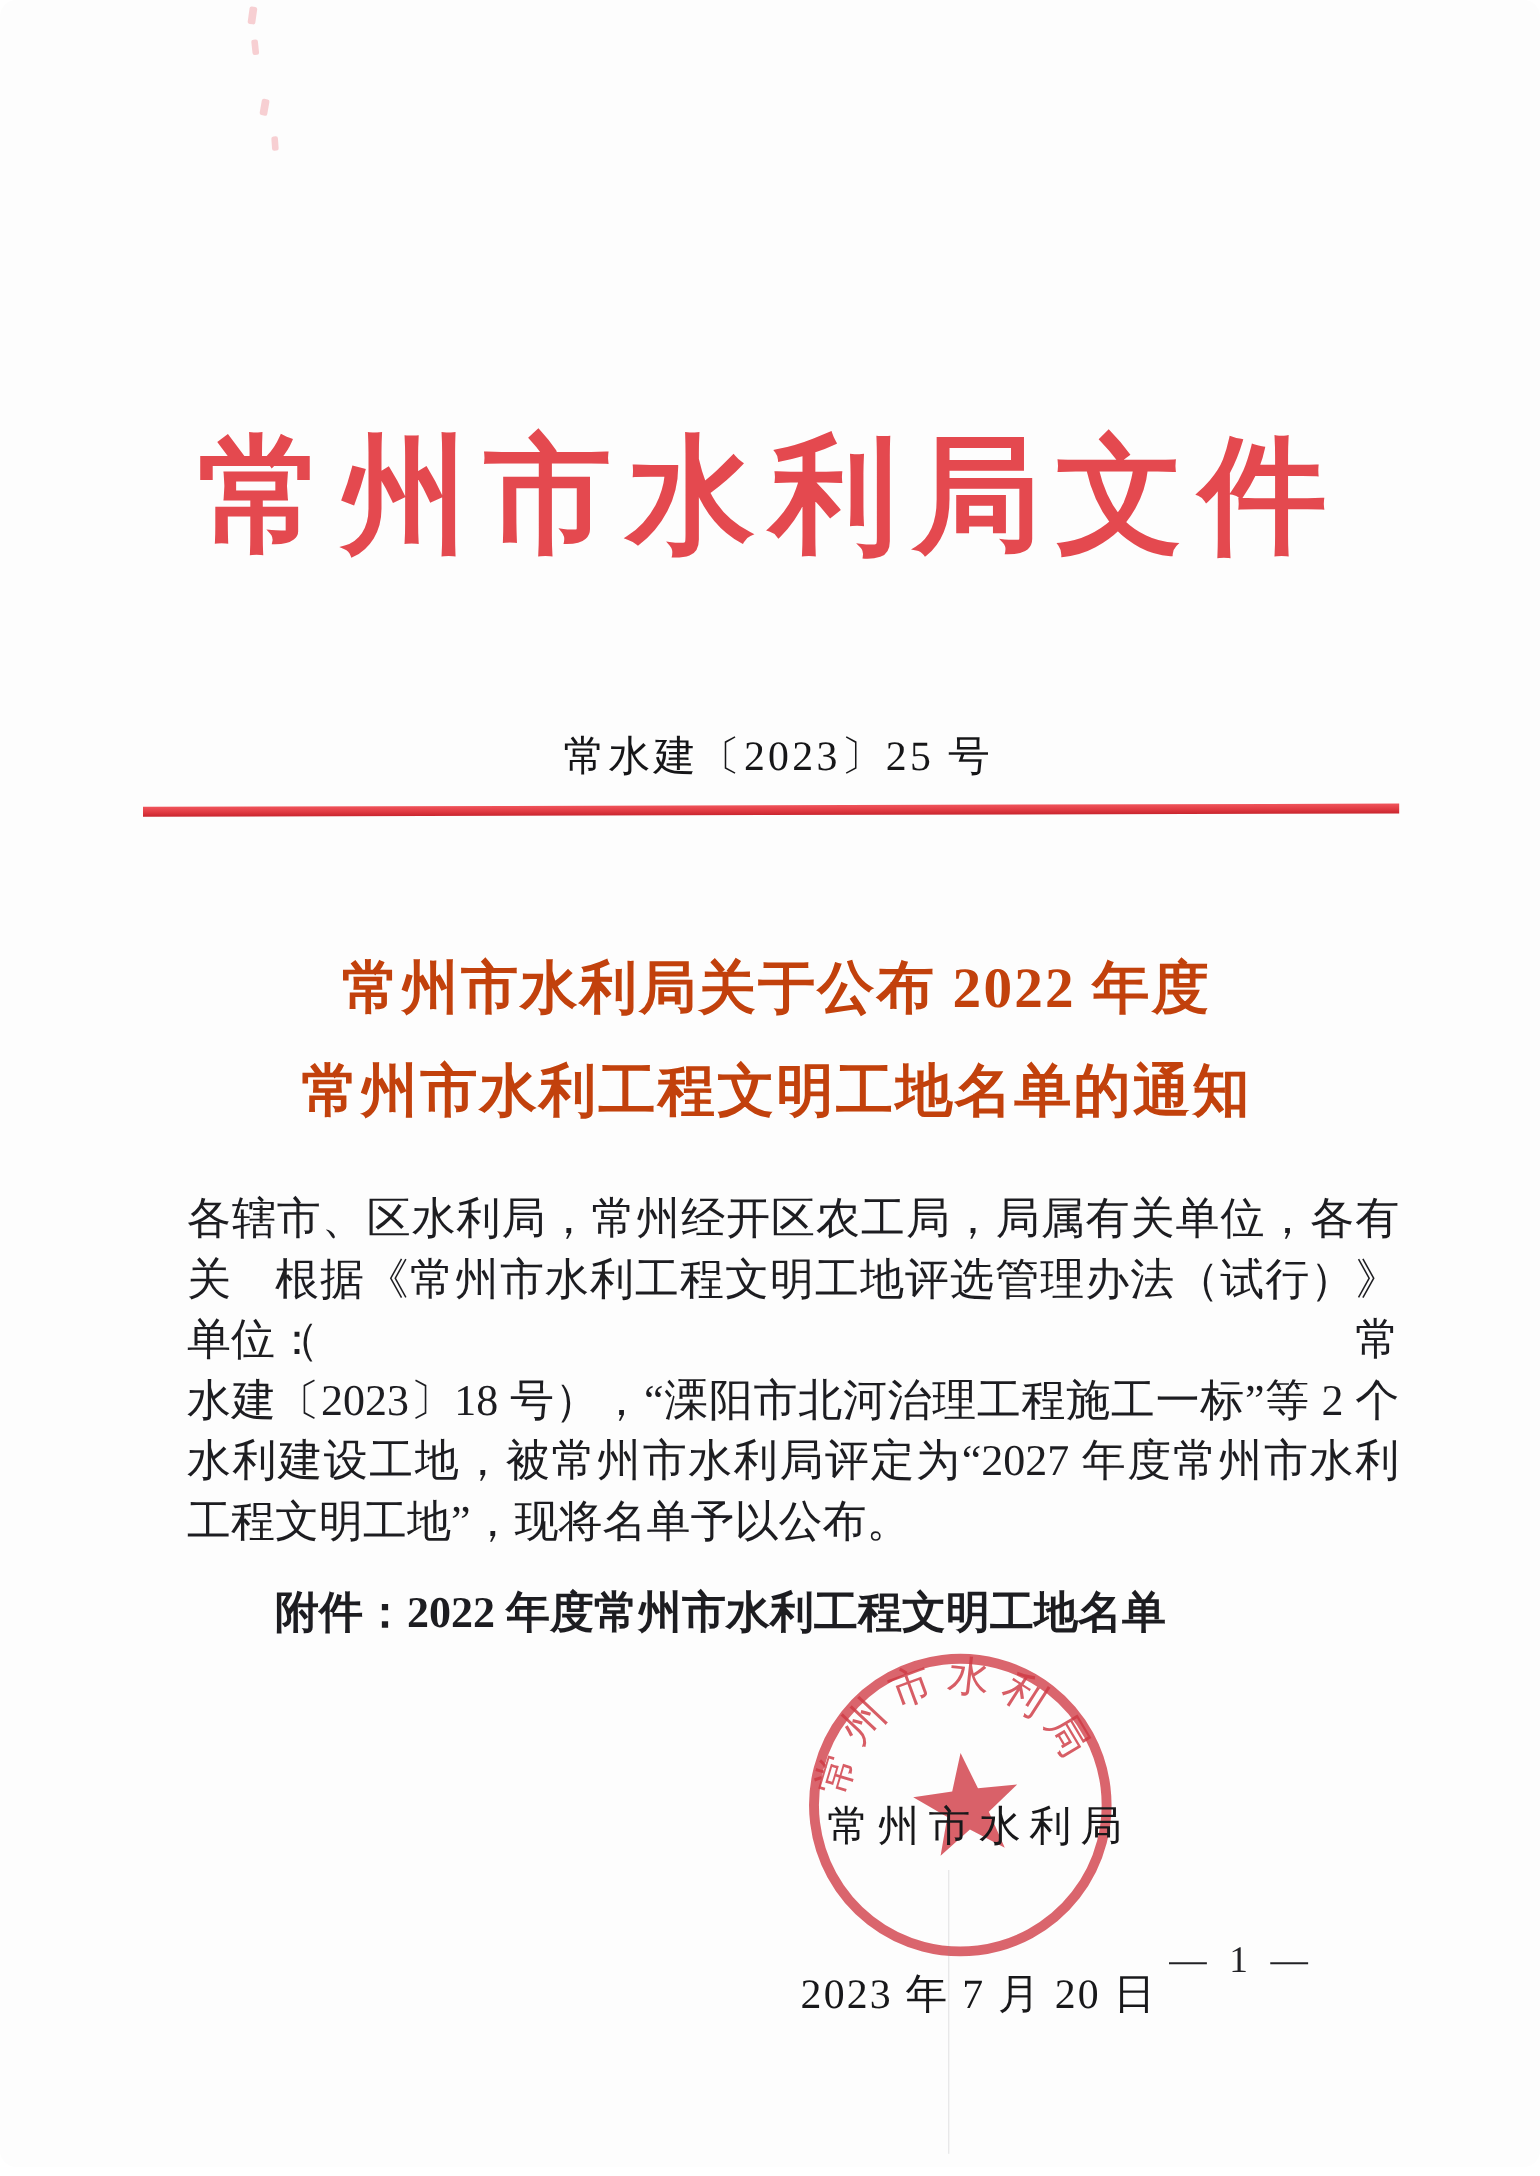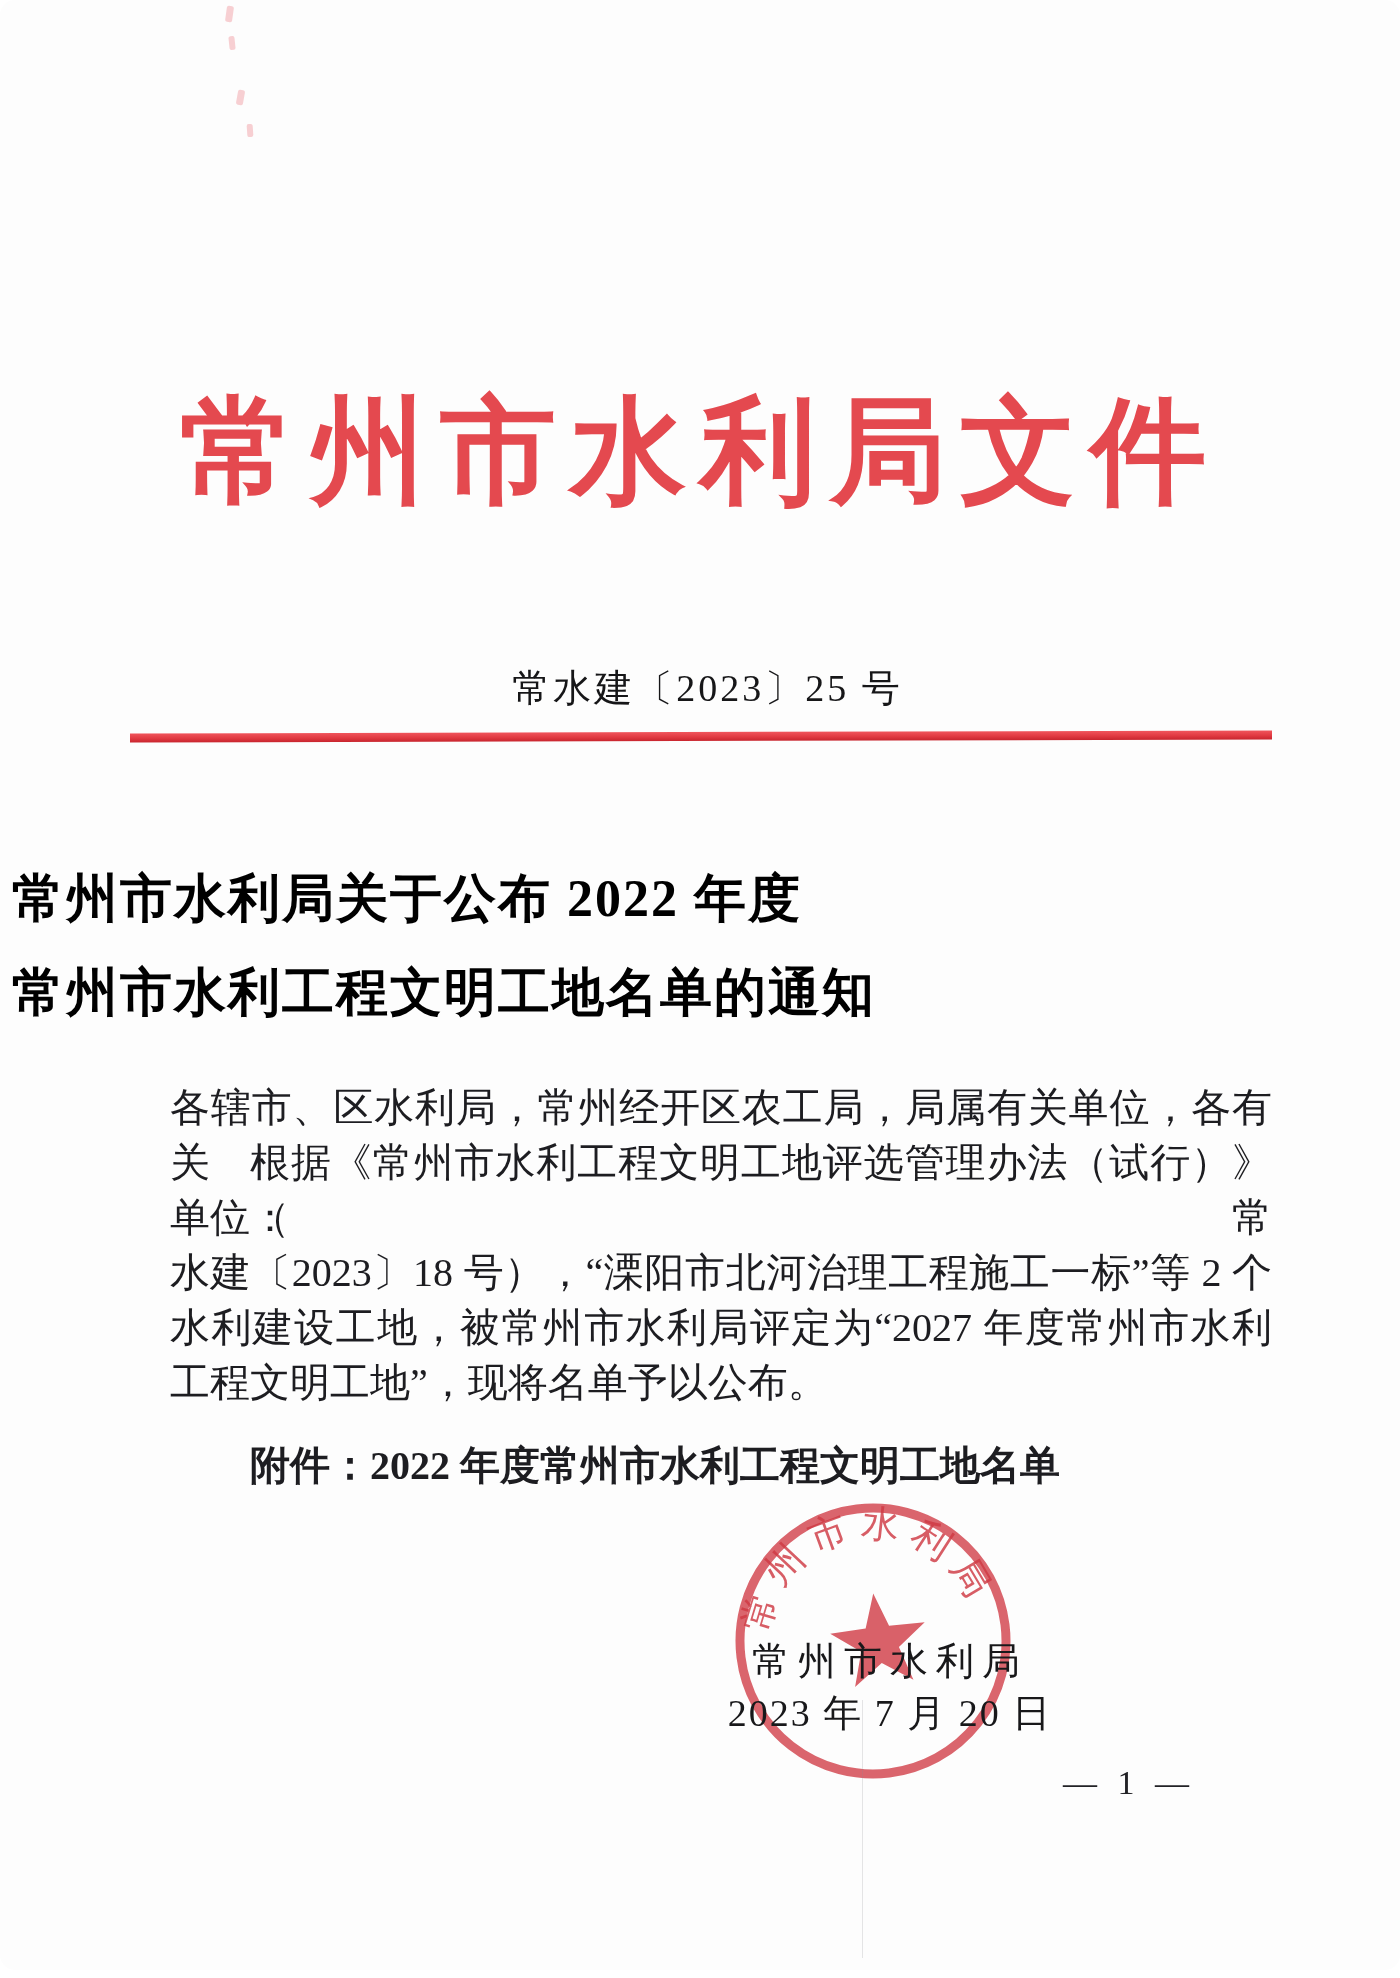--- a/index.html
+++ b/index.html
@@ -56,25 +56,26 @@
     background: linear-gradient(to bottom, #f0555c 0%, #e13a42 55%, #c8252e 100%);
     transform: rotate(-0.15deg);
   }
 
   
   .notice-title {
     position: absolute;
     top: 852px;
     left: 0;
     width: 100%;
+    text-align: center;
     font-size: 52px;
     line-height: 94px;
     font-weight: bold;
     letter-spacing: 2px;
-    color: #000000;
+    color: #c2410c;
     padding-left: 12px;
   }
 
   
   .body-block {
     position: absolute;
     top: 1080px;
     left: 170px;
     width: 1102px;
     font-size: 40px;
@@ -123,21 +124,21 @@
     left: 620px;
     width: 540px;
     text-align: center;
     font-size: 38px;
     line-height: 50px;
     letter-spacing: 8px;
     color: #18181a;
   }
   .sign-date {
     position: absolute;
-    top: 1688px;
+    top: 1788px;
     left: 620px;
     width: 540px;
     text-align: center;
     font-size: 38px;
     line-height: 50px;
     letter-spacing: 2px;
     color: #18181a;
   }
 
   

